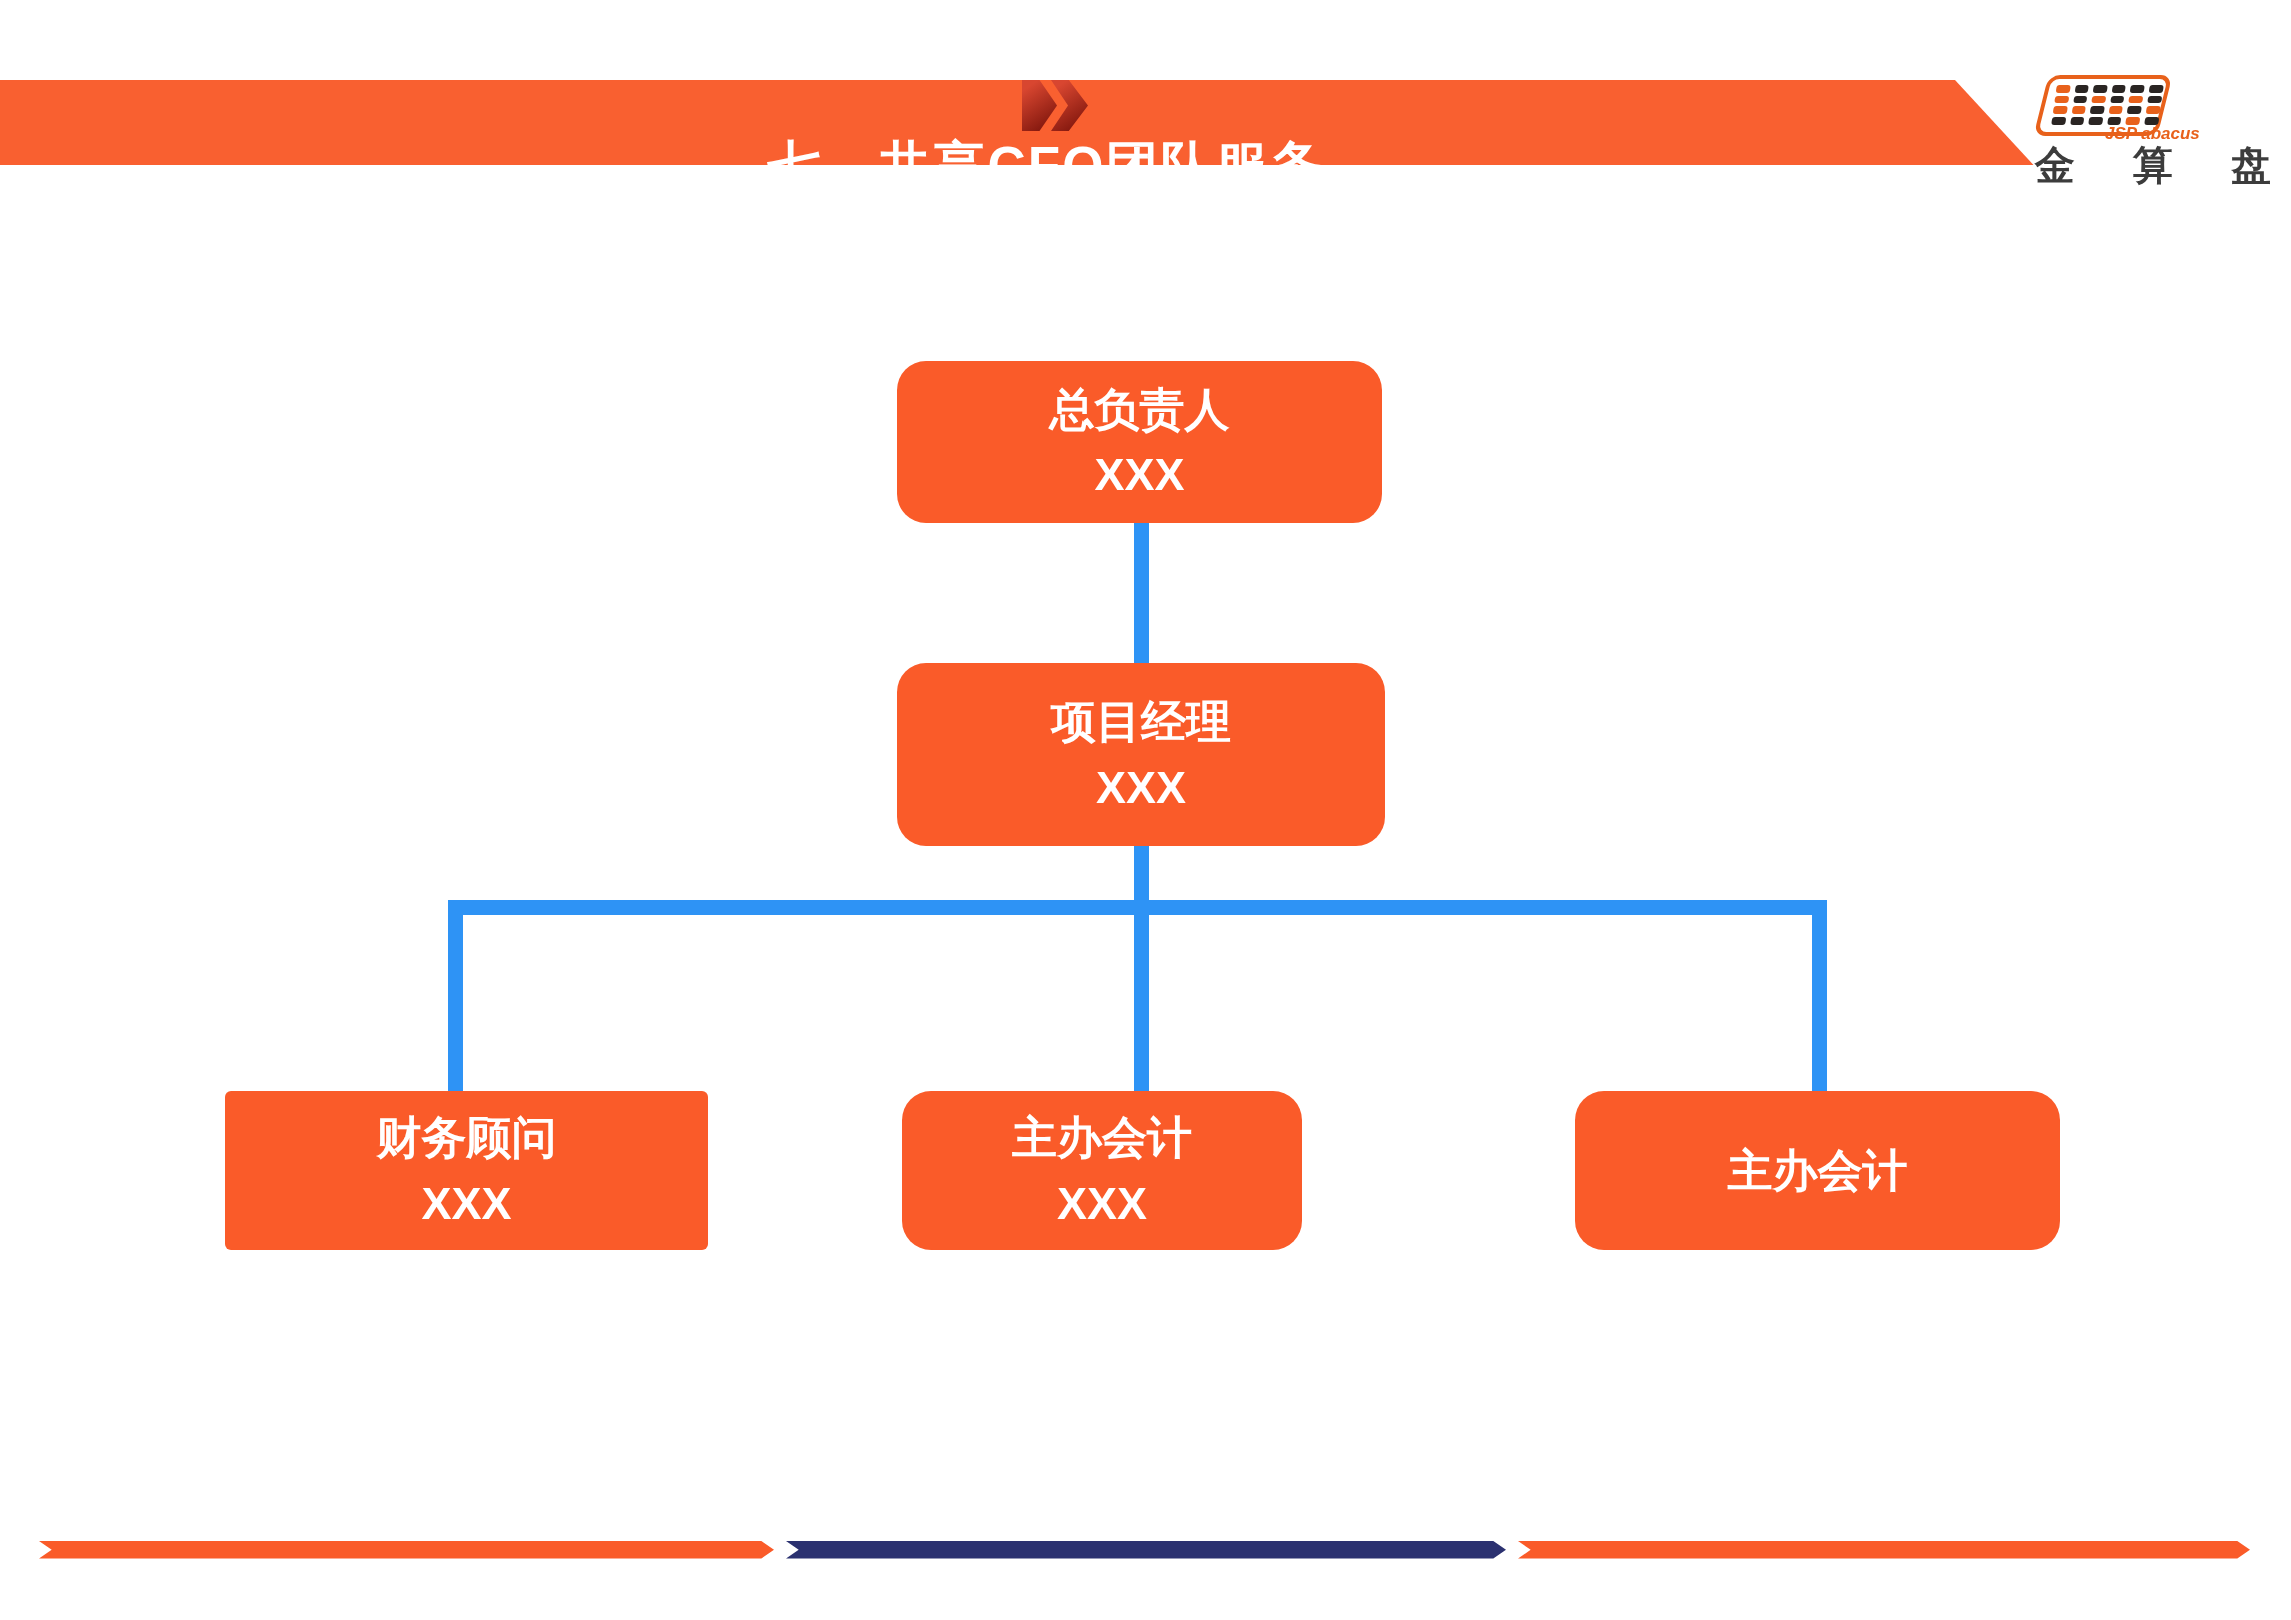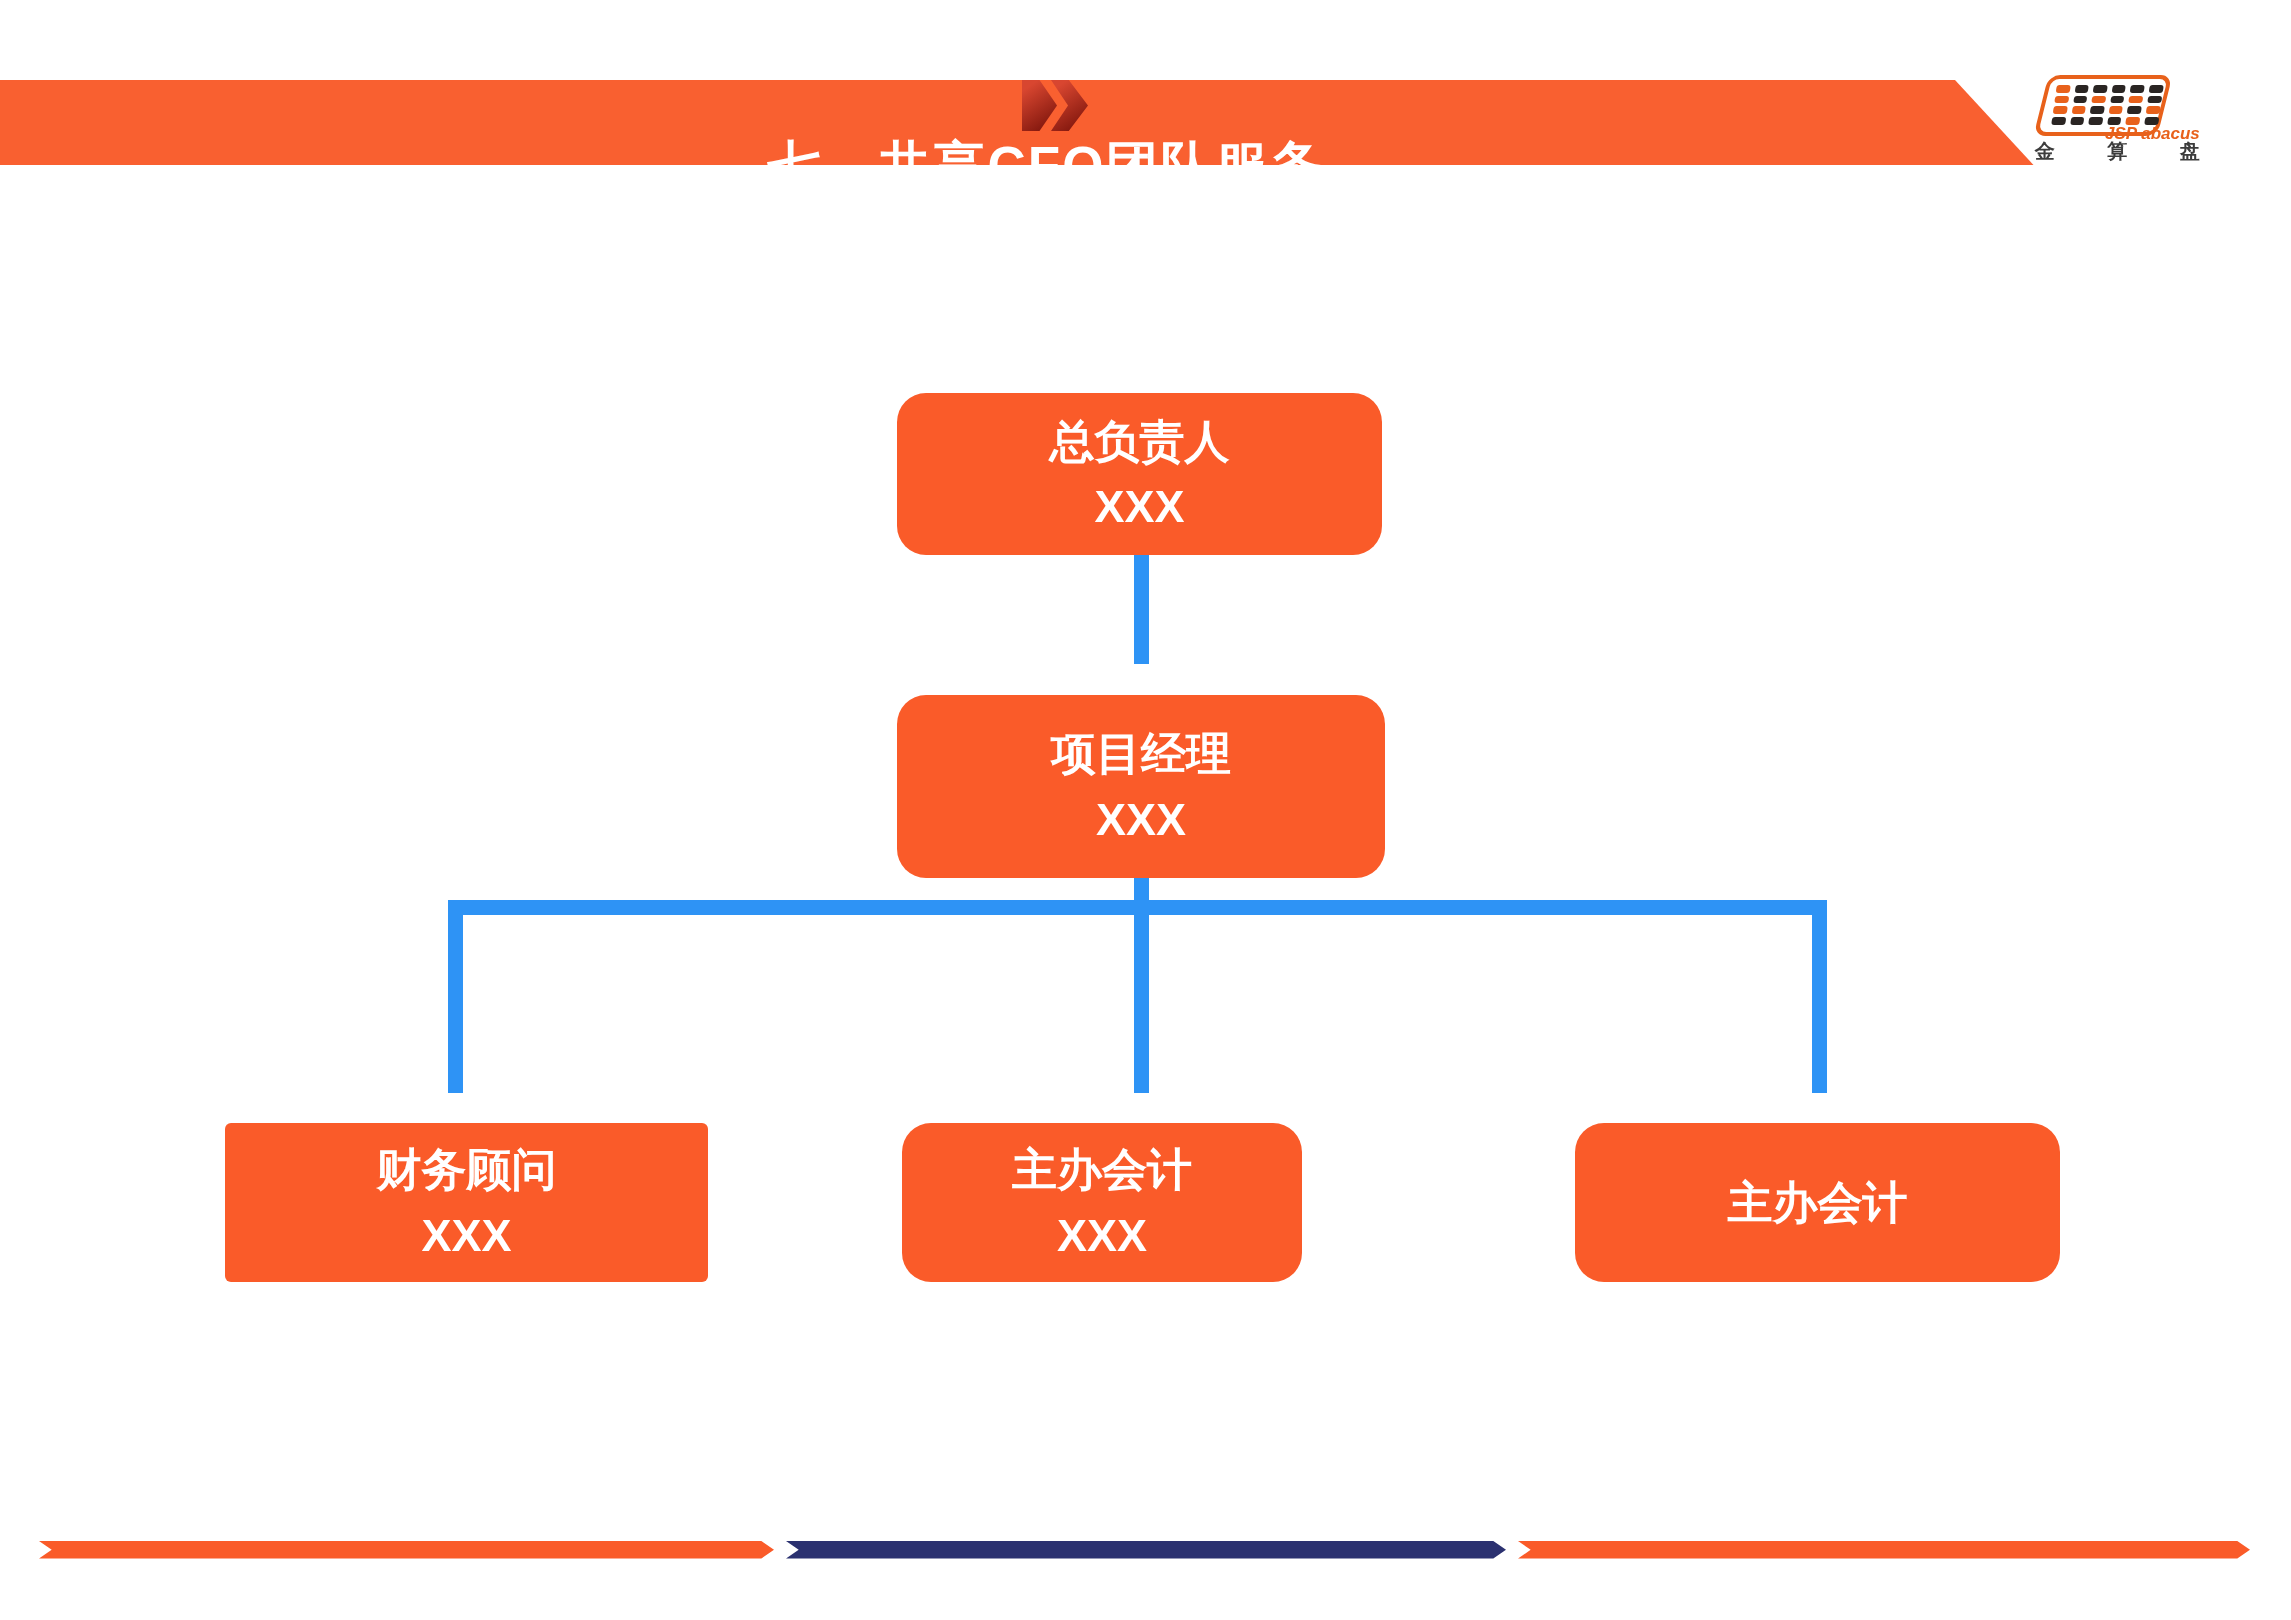--- a/index.html
+++ b/index.html
@@ -39,29 +39,29 @@
     display:grid; grid-template-columns:repeat(6,13.7px); grid-auto-rows:7.8px; column-gap:4.9px; row-gap:2.9px;
     transform:skewX(-8deg);
   }
   .bead { width:13.7px; height:7.8px; border-radius:2.9px; display:block; }
   .logo-sub {
     position:absolute; left:86px; top:57px; width:118px;
     color:var(--logo-orange,#E8611B); font-size:17px; font-weight:bold; font-style:italic; white-space:nowrap;
   }
   .logo-cn {
     position:absolute; left:15.7px; top:71px; width:186px;
-    color:var(--text-dark,#3C3C3C); font-size:20px; font-weight:bold;
+    color:var(--text-dark,#3C3C3C); font-size:40px; font-weight:bold;
     letter-spacing:23.5px; white-space:nowrap;
   }
 
   
   .node {
     position:absolute; background:var(--orange,#FA5B29); border-radius:29px;
     display:flex; flex-direction:column; align-items:center; justify-content:center;
-    color:#ffffff; font-weight:bold; font-size:45px; line-height:1.45; text-align:center;margin-top:32px;
+    color:#ffffff; font-weight:bold; font-size:45px; line-height:1.45; text-align:center;
   }
   .node-root       { left:897px;  top:361px;  width:485px; height:162px; }
   .node-manager    { left:897px;  top:663px;  width:488px; height:183px; }
   .node-advisor    { left:225px;  top:1091px; width:483px; height:159px;border-radius:6px; }
   .node-accountant { left:902px;  top:1091px; width:400px; height:159px; }
   .node-experts    { left:1575px; top:1091px; width:485px; height:159px; }
 
   .conn { position:absolute; background:var(--blue,#2E93F5); }
   .conn-v1   { left:1134px; top:520px; width:14.7px;   height:144px; }
   .conn-v2   { left:1134px; top:823px; width:14.7px;   height:270px; }

